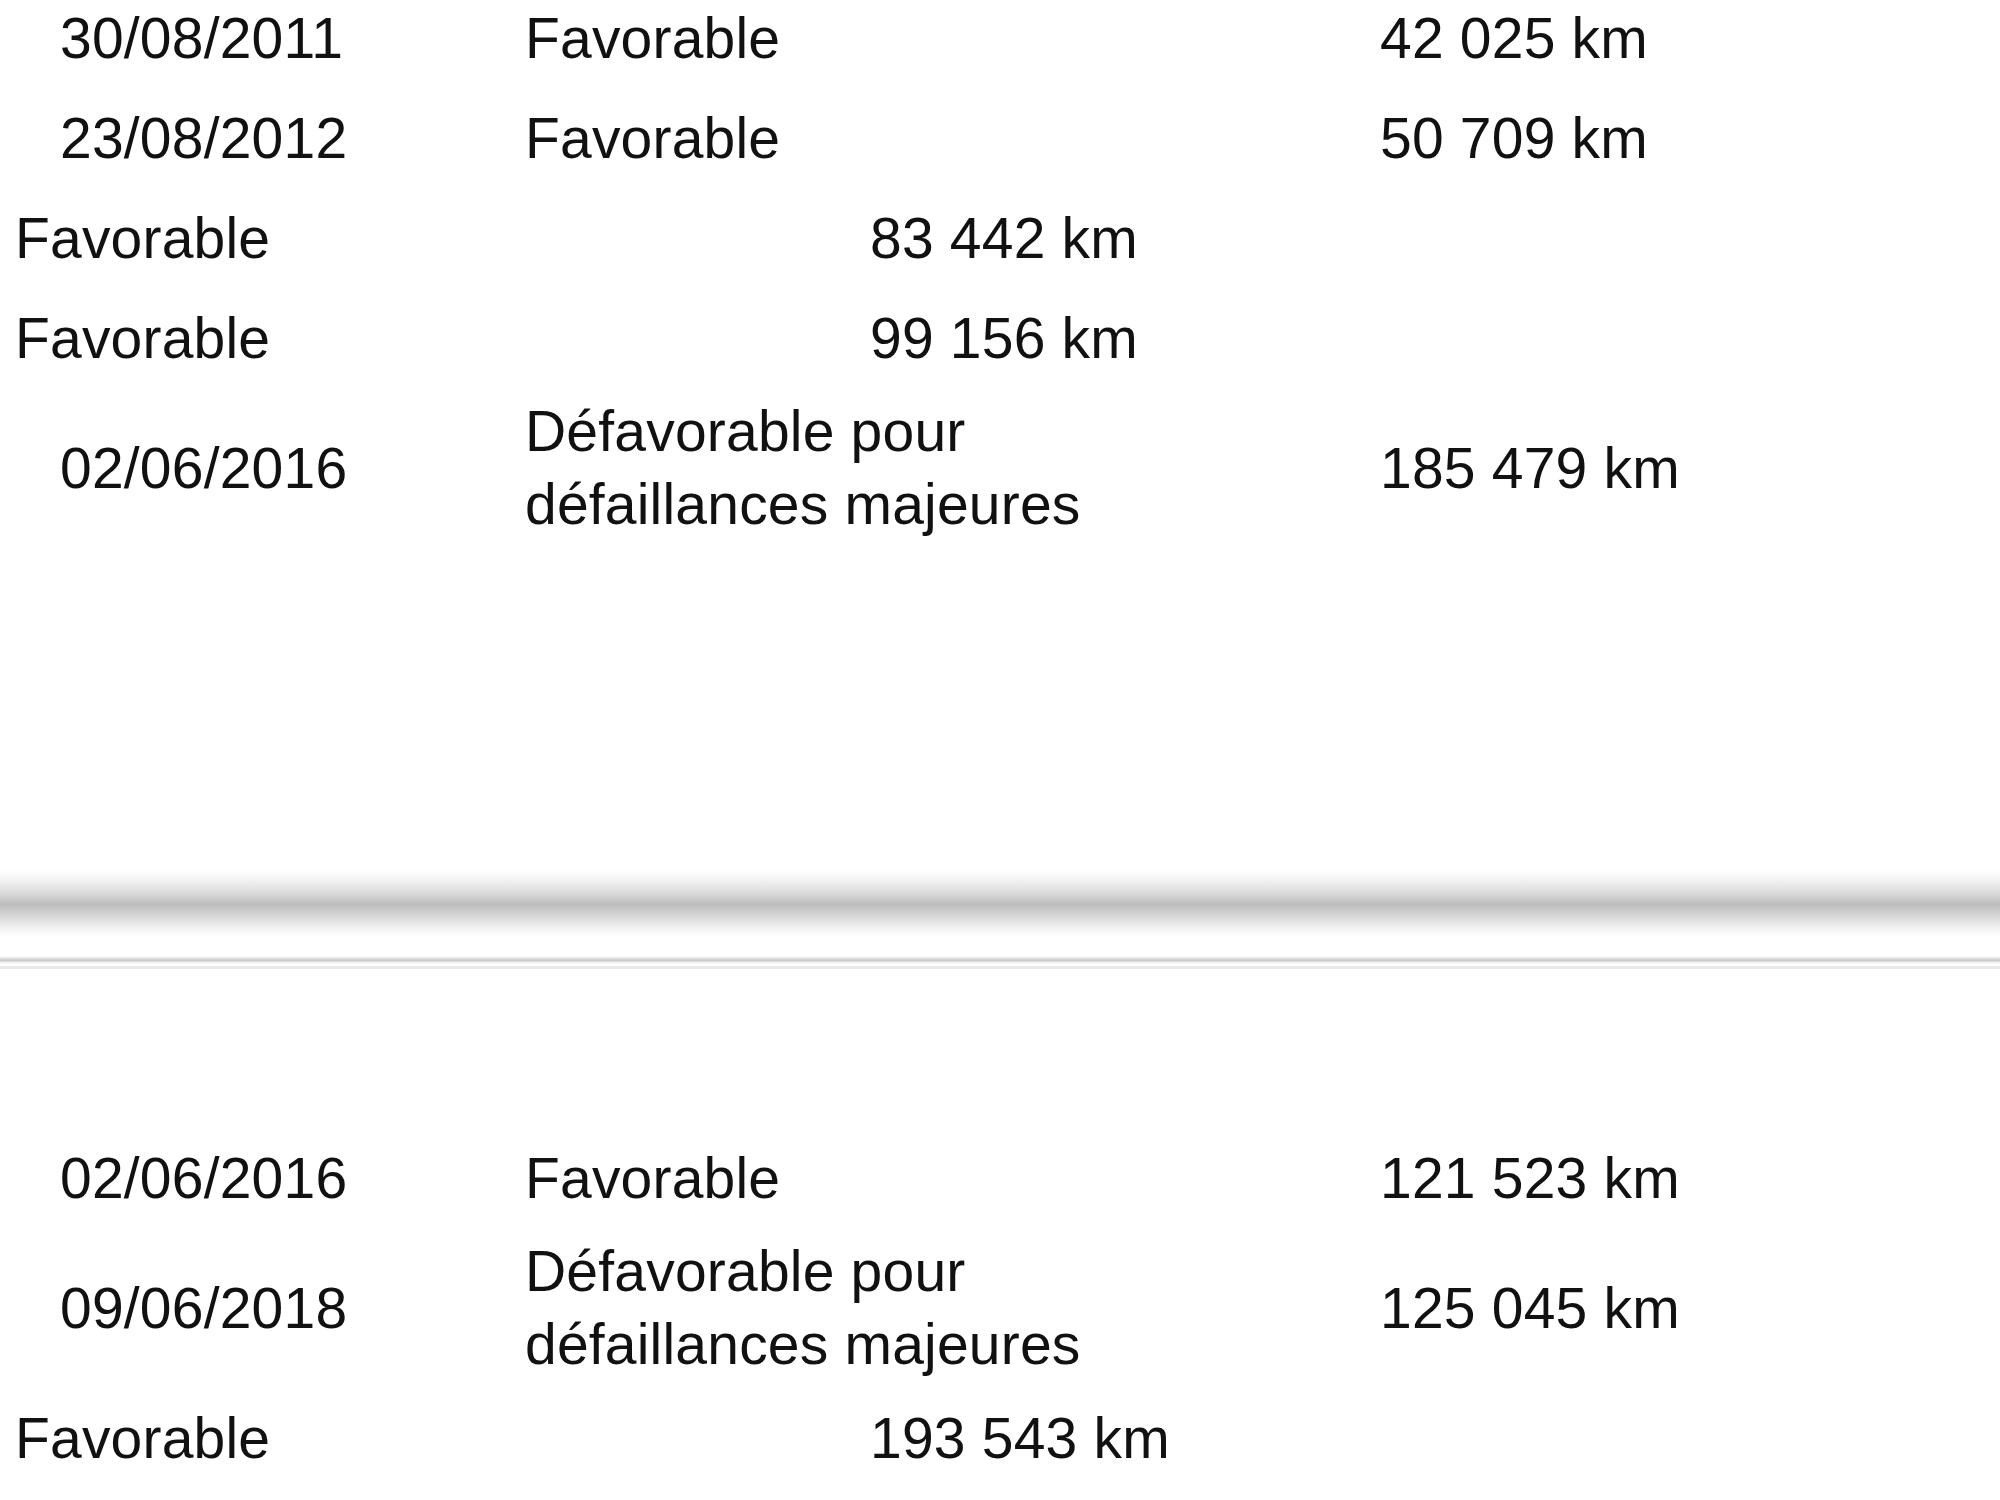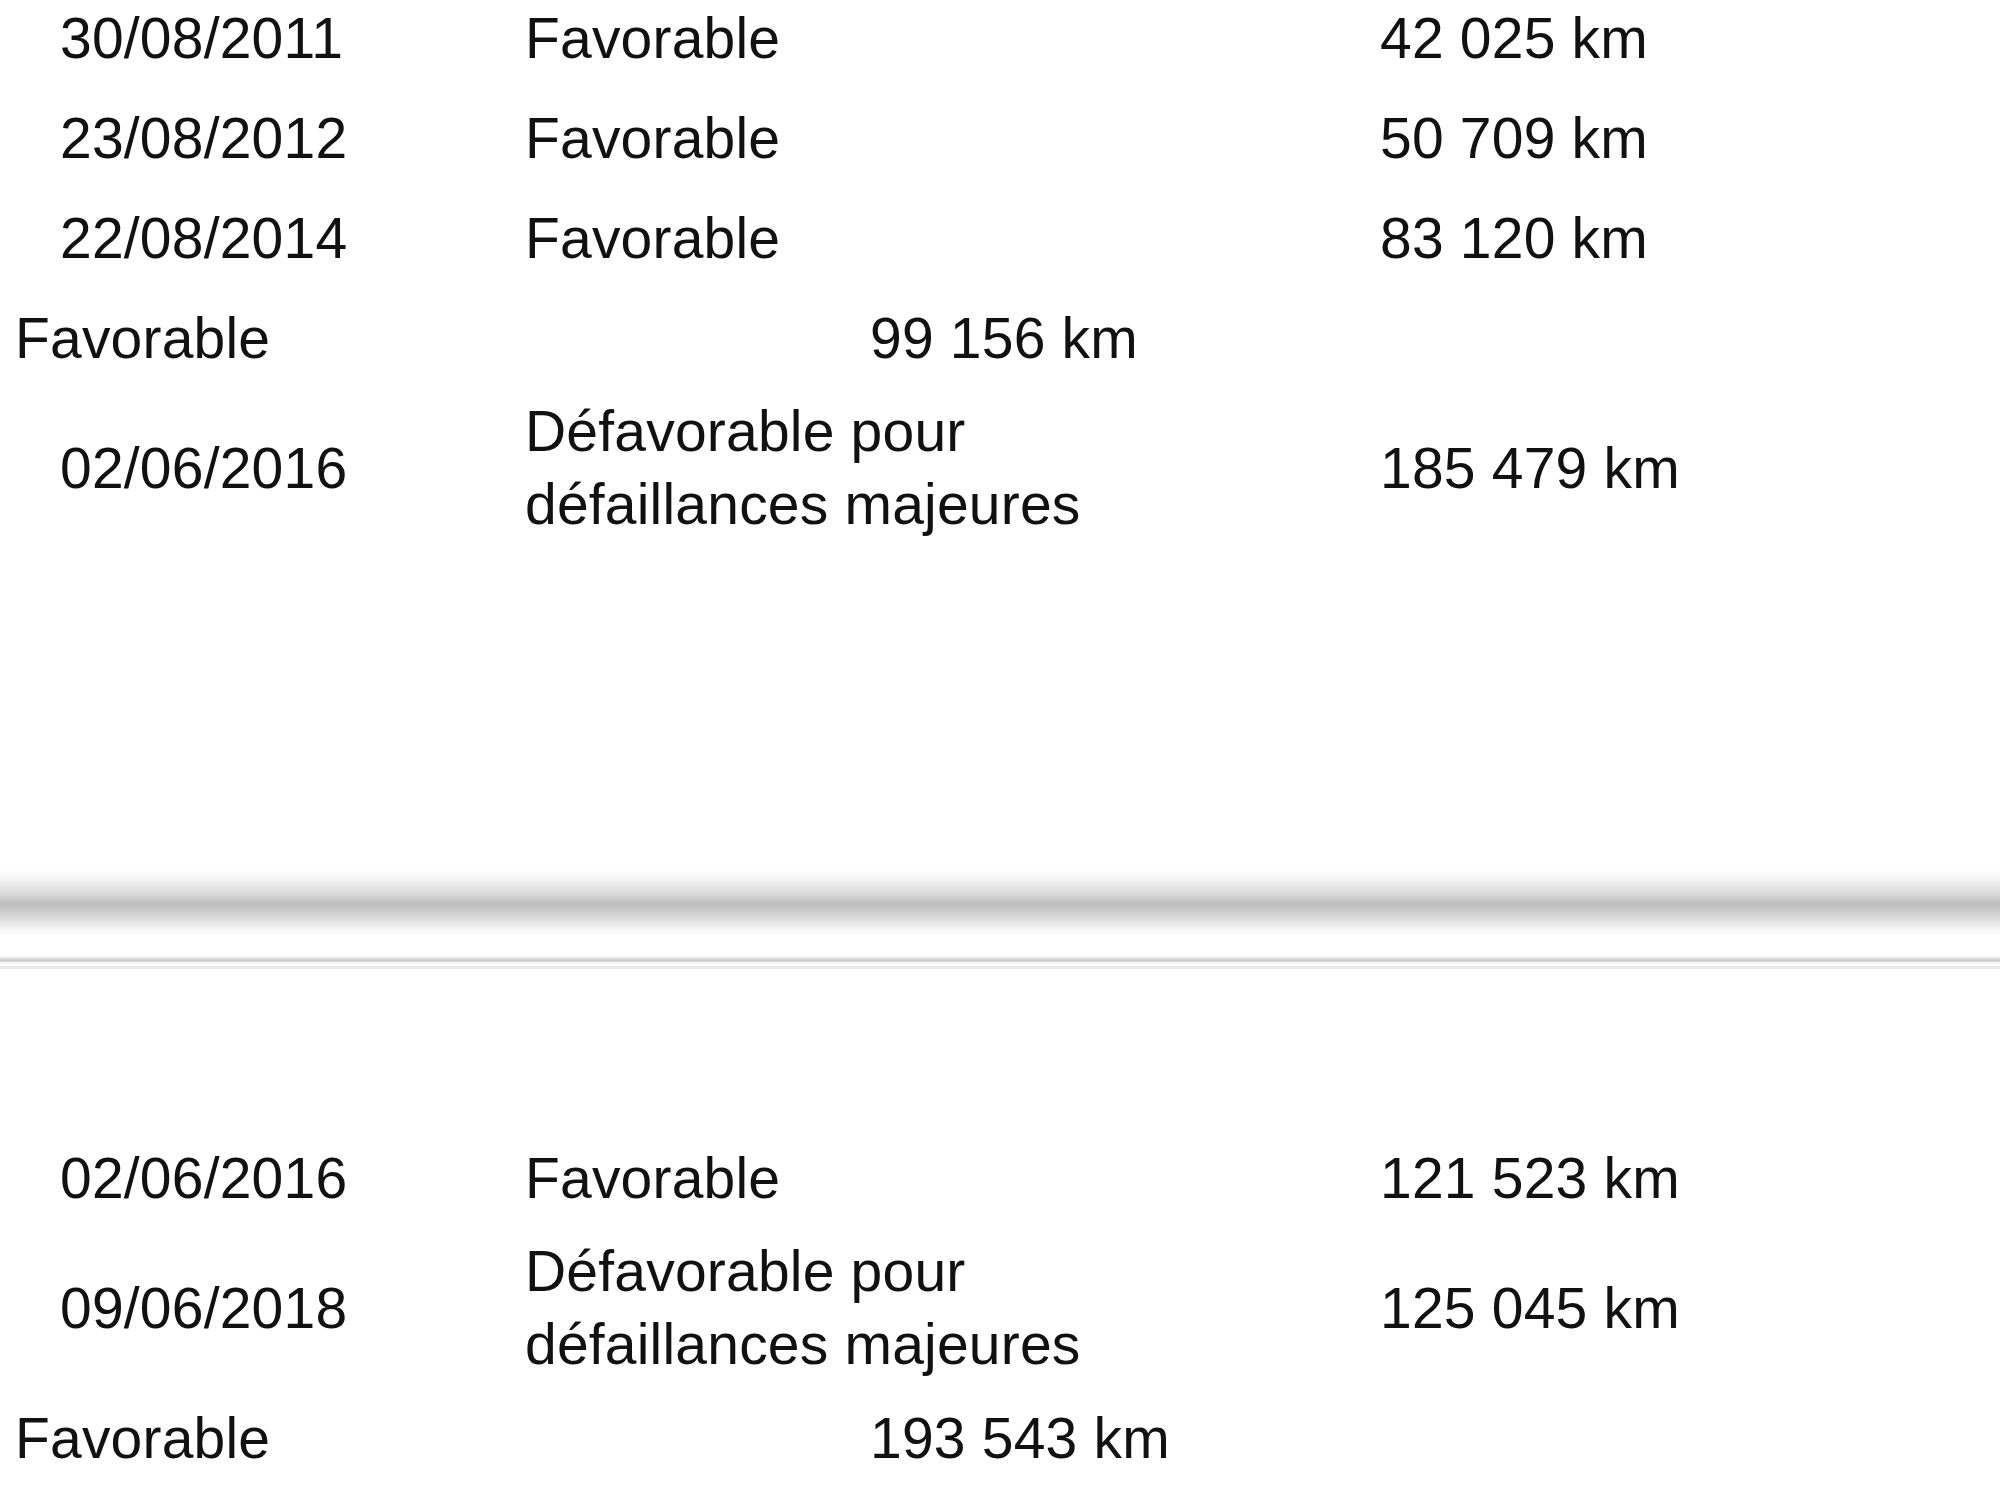--- a/index.html
+++ b/index.html
@@ -125,23 +125,22 @@
       <div class="cell c-km">42 025 km</div>
     </div>
 
     <div class="row single">
       <div class="cell c-date">23/08/2012</div>
       <div class="cell c-result">Favorable</div>
       <div class="cell c-km">50 709 km</div>
     </div>
 
     <div class="row single">
-      <div class="cell c-date">22/08/2014</div>
       <div class="cell c-result">Favorable</div>
-      <div class="cell c-km">83 120 km</div>
+      <div class="cell c-km">83 442 km</div>
     </div>
 
     <div class="row single">
       <div class="cell c-result">Favorable</div>
       <div class="cell c-km">99 156 km</div>
     </div>
 
     <div class="row double">
       <div class="cell c-date">02/06/2016</div>
       <div class="cell c-result">Défavorable pour

